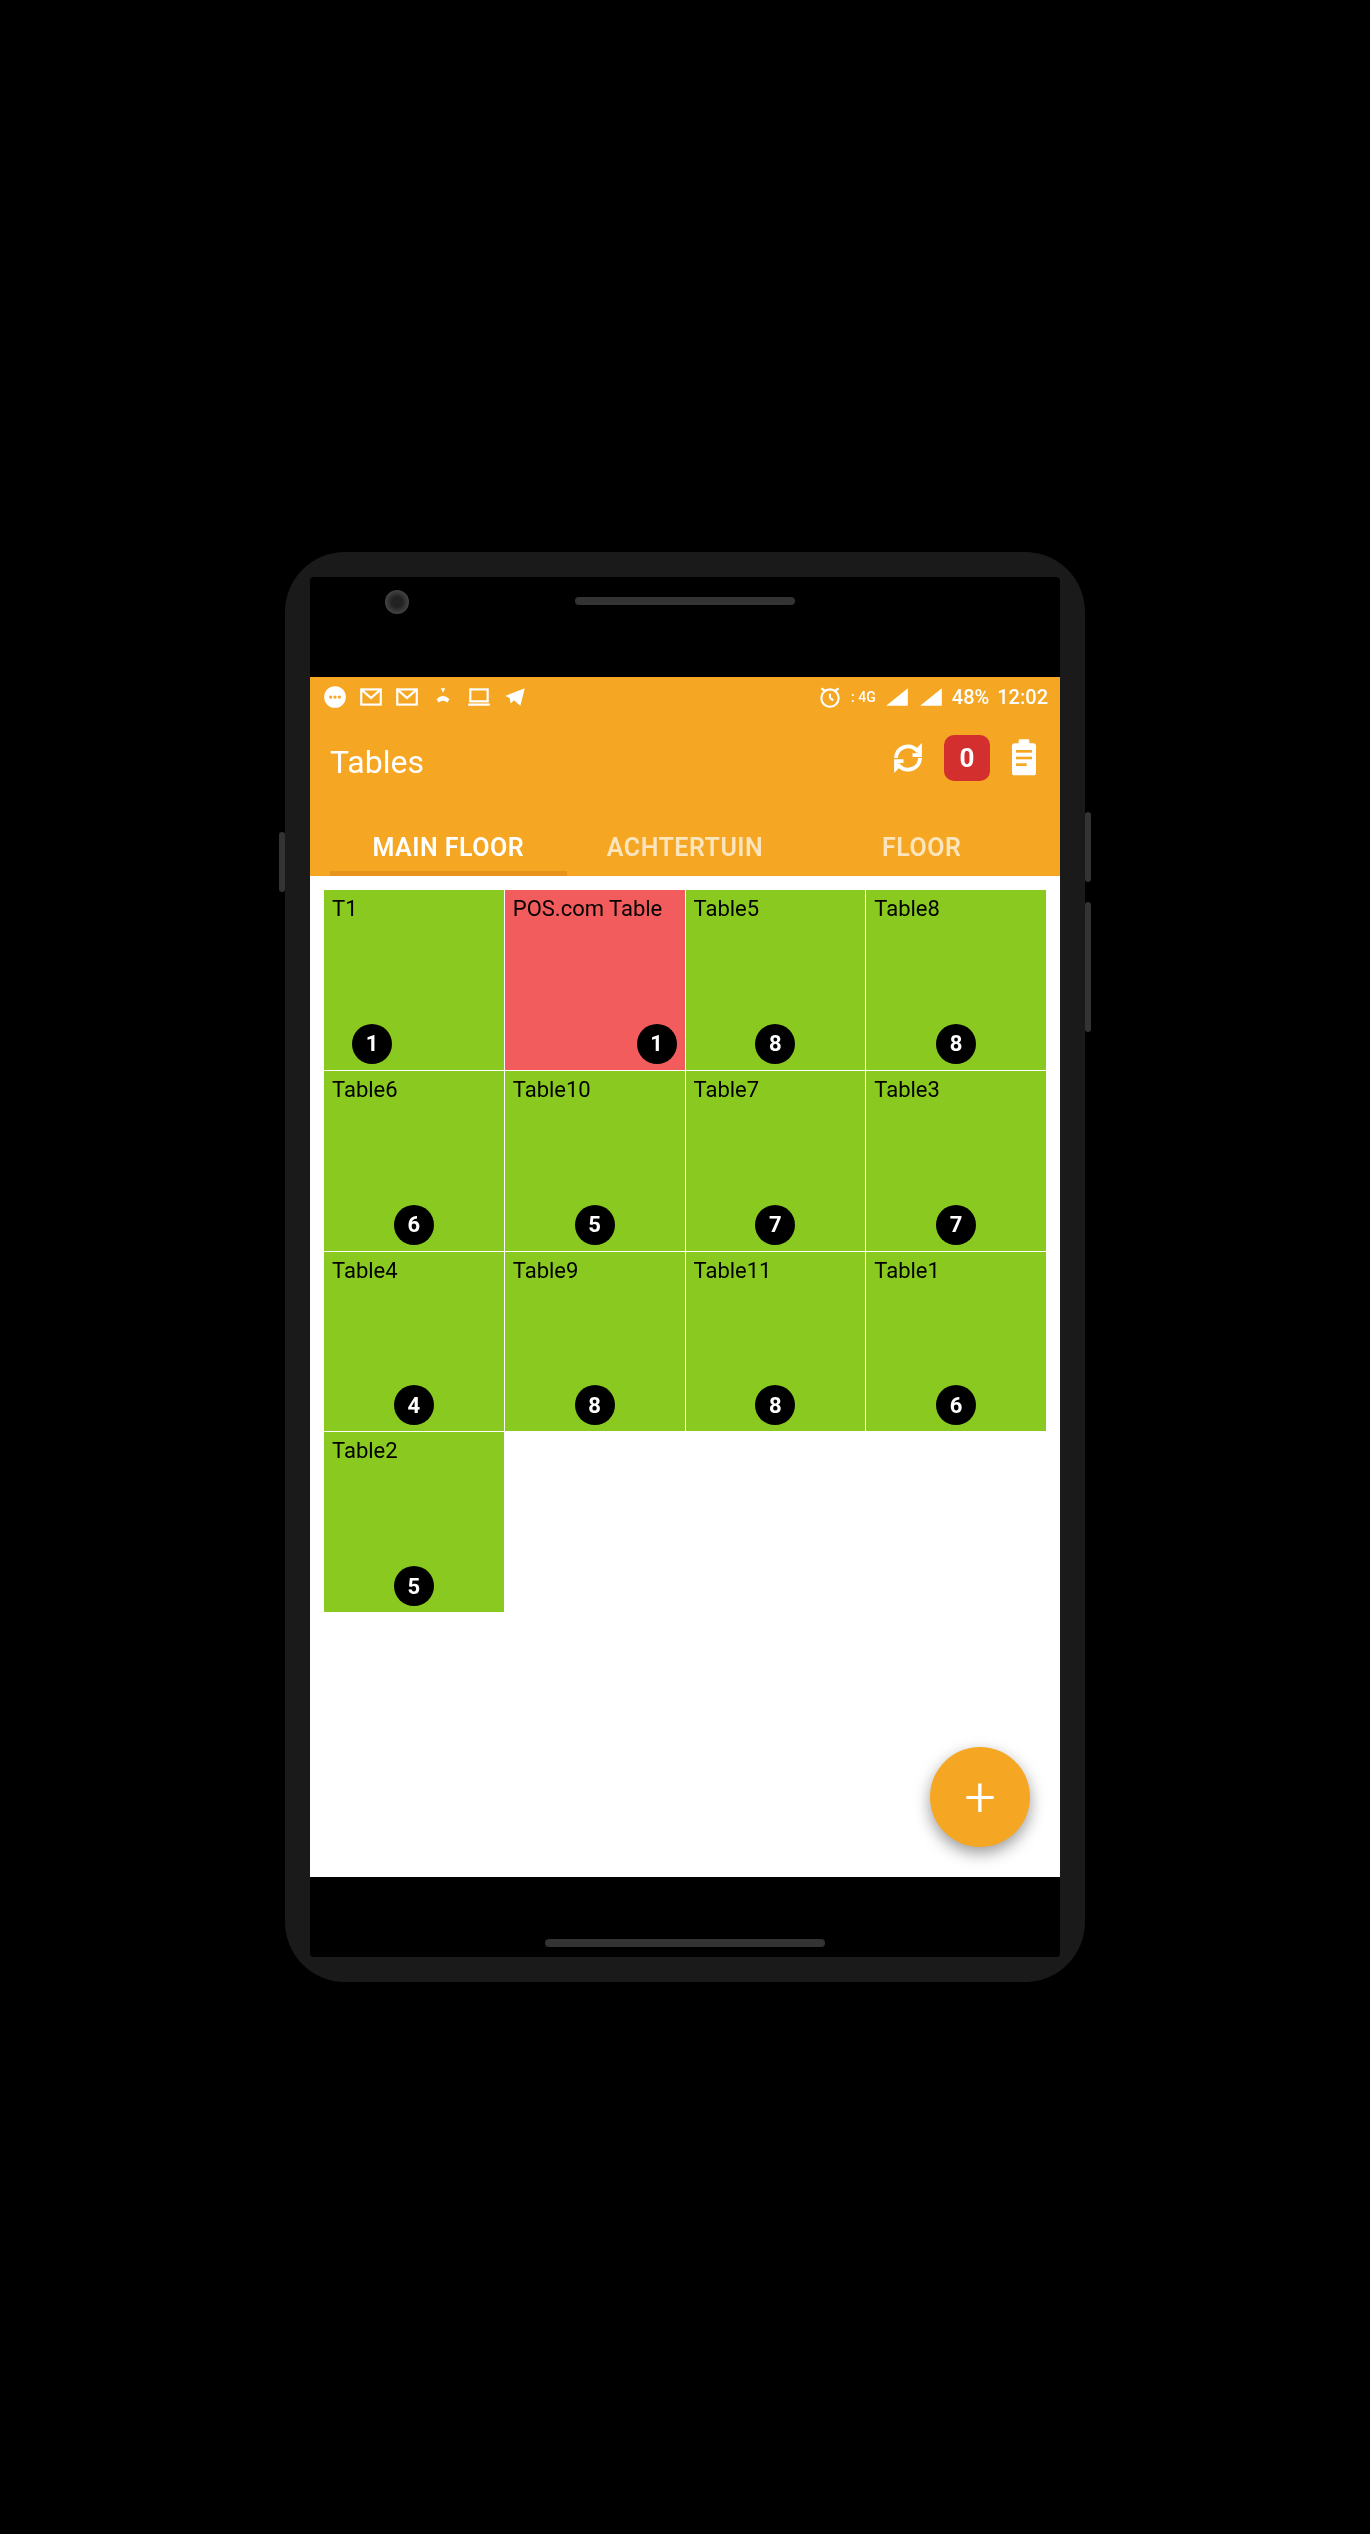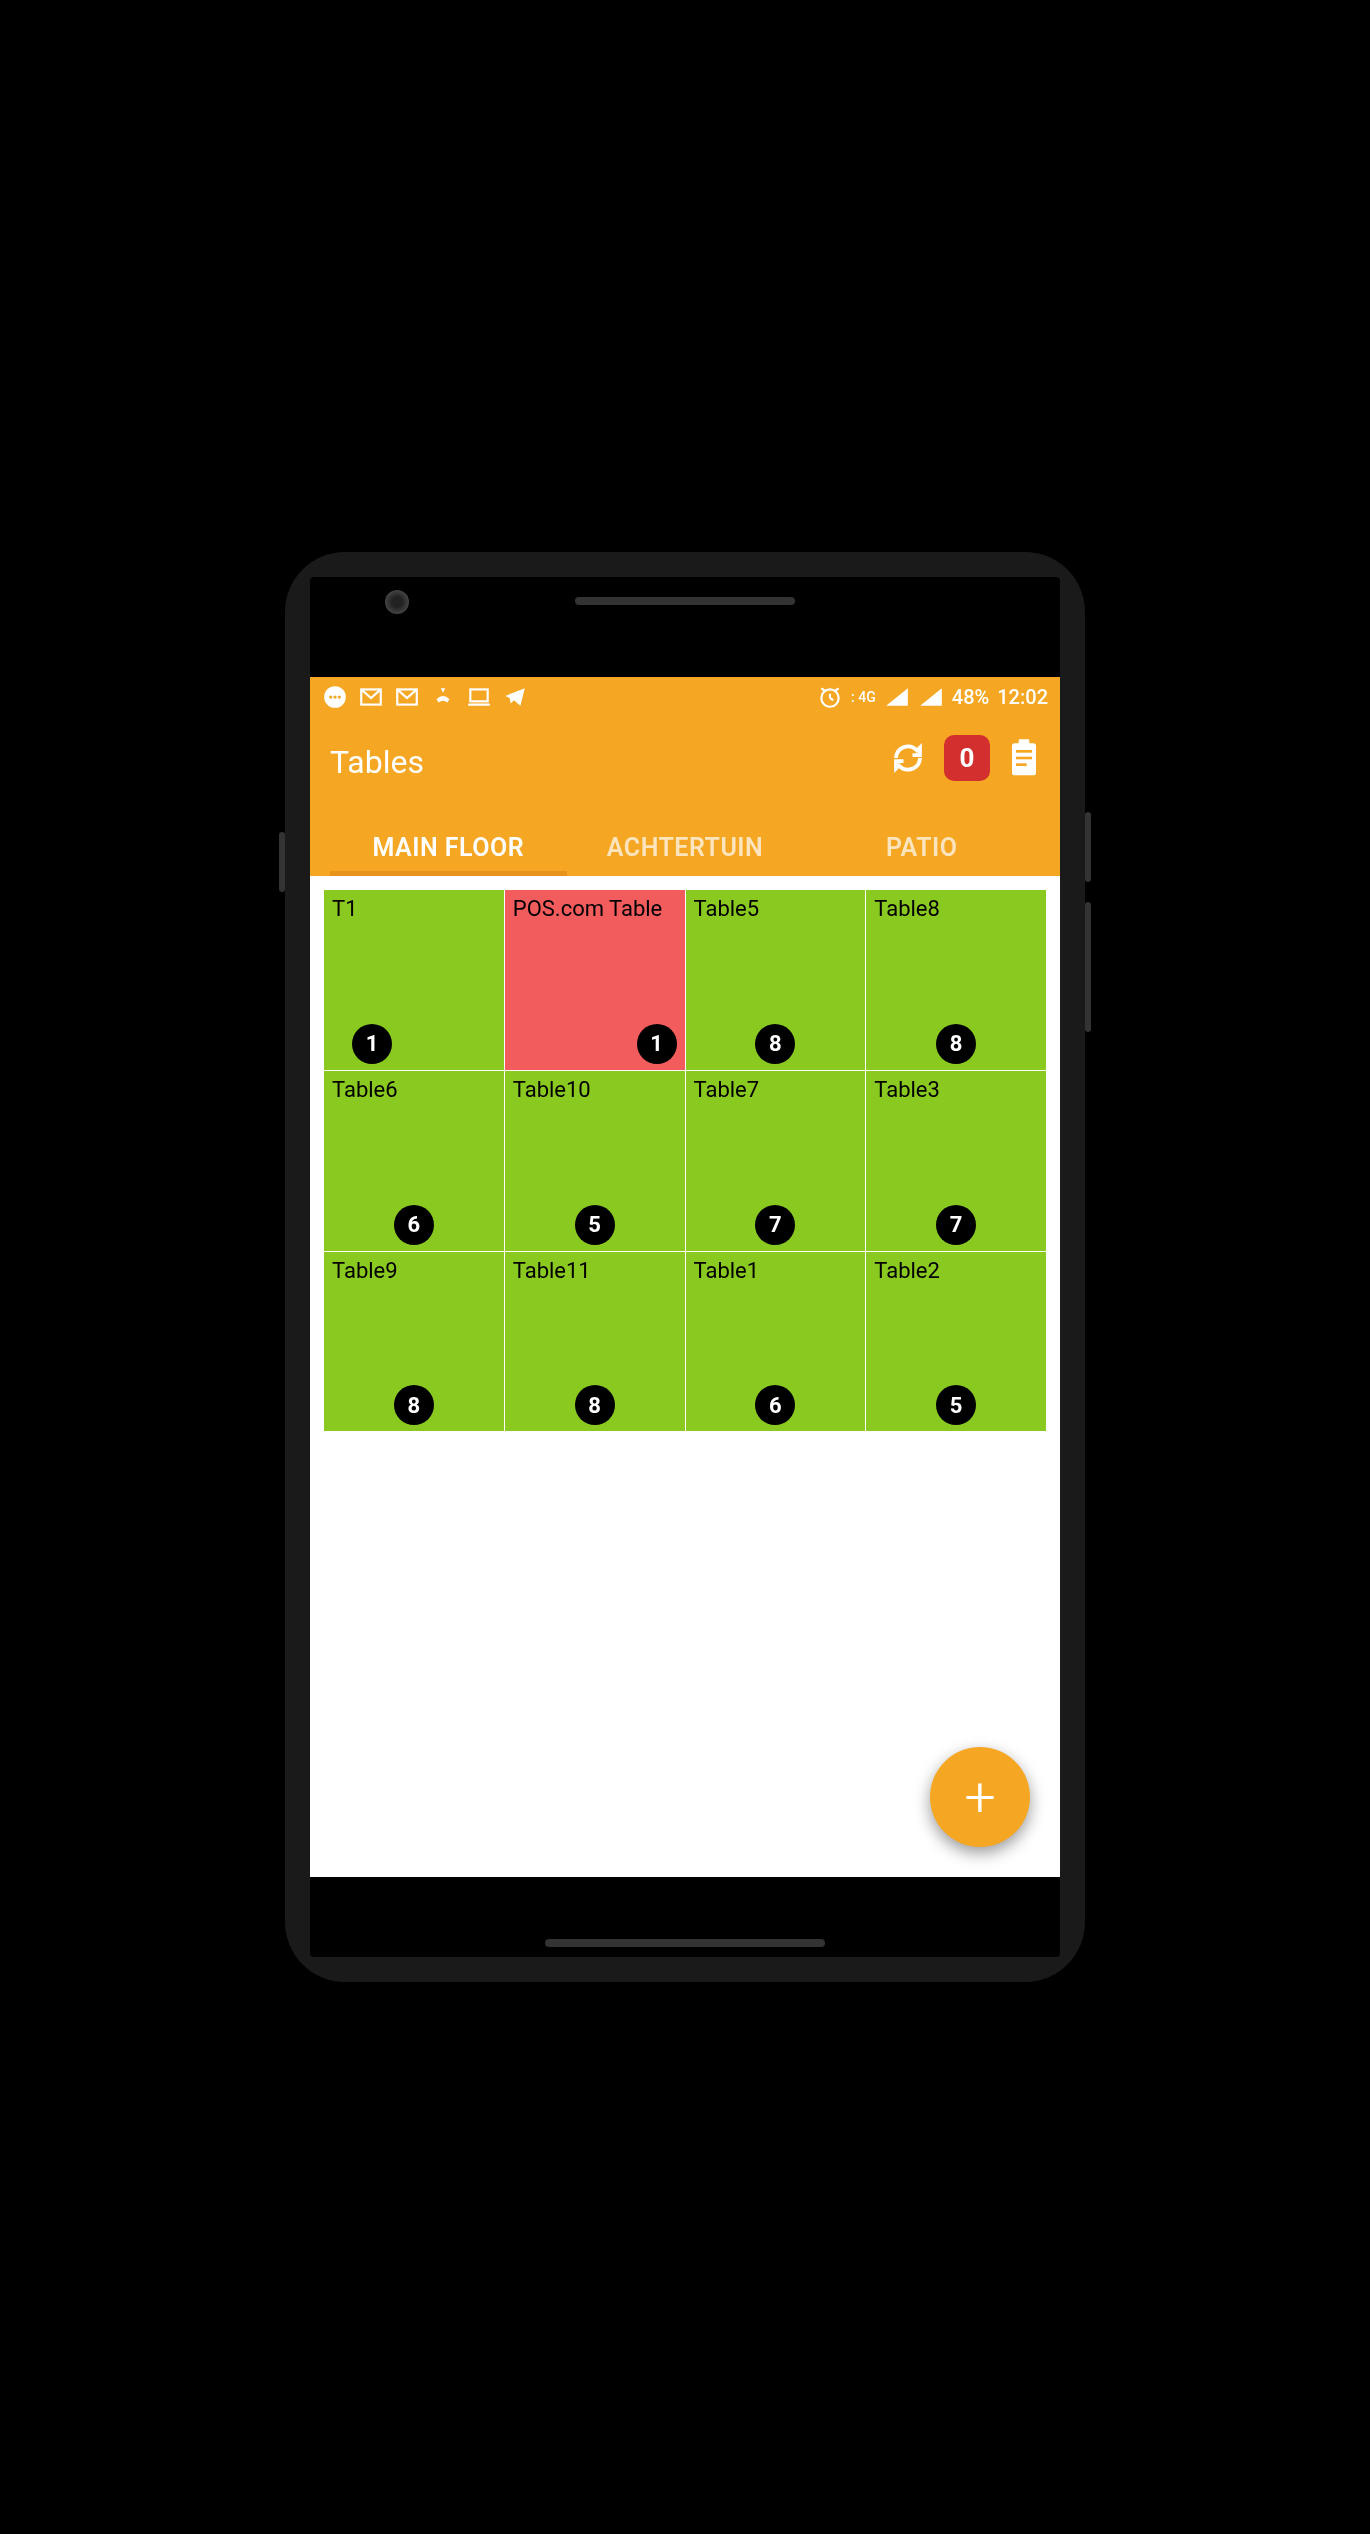--- a/index.html
+++ b/index.html
@@ -139,21 +139,21 @@
                 <rect x="6" y="8" width="12" height="2" fill="#F5A623"></rect>
                 <rect x="6" y="13" width="12" height="2" fill="#F5A623"></rect>
                 <rect x="6" y="18" width="8" height="2" fill="#F5A623"></rect>
               </svg>
             </span>
           </div>
         </div>
         <div class="tabs" id="tabs-container">
             <div class="tab active">MAIN FLOOR</div>
             <div class="tab">ACHTERTUIN</div>
-            <div class="tab">PATIO</div>
+            <div class="tab">FLOOR</div>
           </div>
       </div>
 
       <div class="content">
         <div class="grid" id="grid-container">
             <div class="table-card">
               <div class="table-name">T1</div>
               <div class="table-count">1</div>
             </div>
             <div class="table-card red">
@@ -176,20 +176,24 @@
               <div class="table-name">Table10</div>
               <div class="table-count">5</div>
             </div>
             <div class="table-card">
               <div class="table-name">Table7</div>
               <div class="table-count">7</div>
             </div>
             <div class="table-card">
               <div class="table-name">Table3</div>
               <div class="table-count">7</div>
+            </div>
+            <div class="table-card">
+              <div class="table-name">Table4</div>
+              <div class="table-count">4</div>
             </div>
             <div class="table-card">
               <div class="table-name">Table9</div>
               <div class="table-count">8</div>
             </div>
             <div class="table-card">
               <div class="table-name">Table11</div>
               <div class="table-count">8</div>
             </div>
             <div class="table-card">

